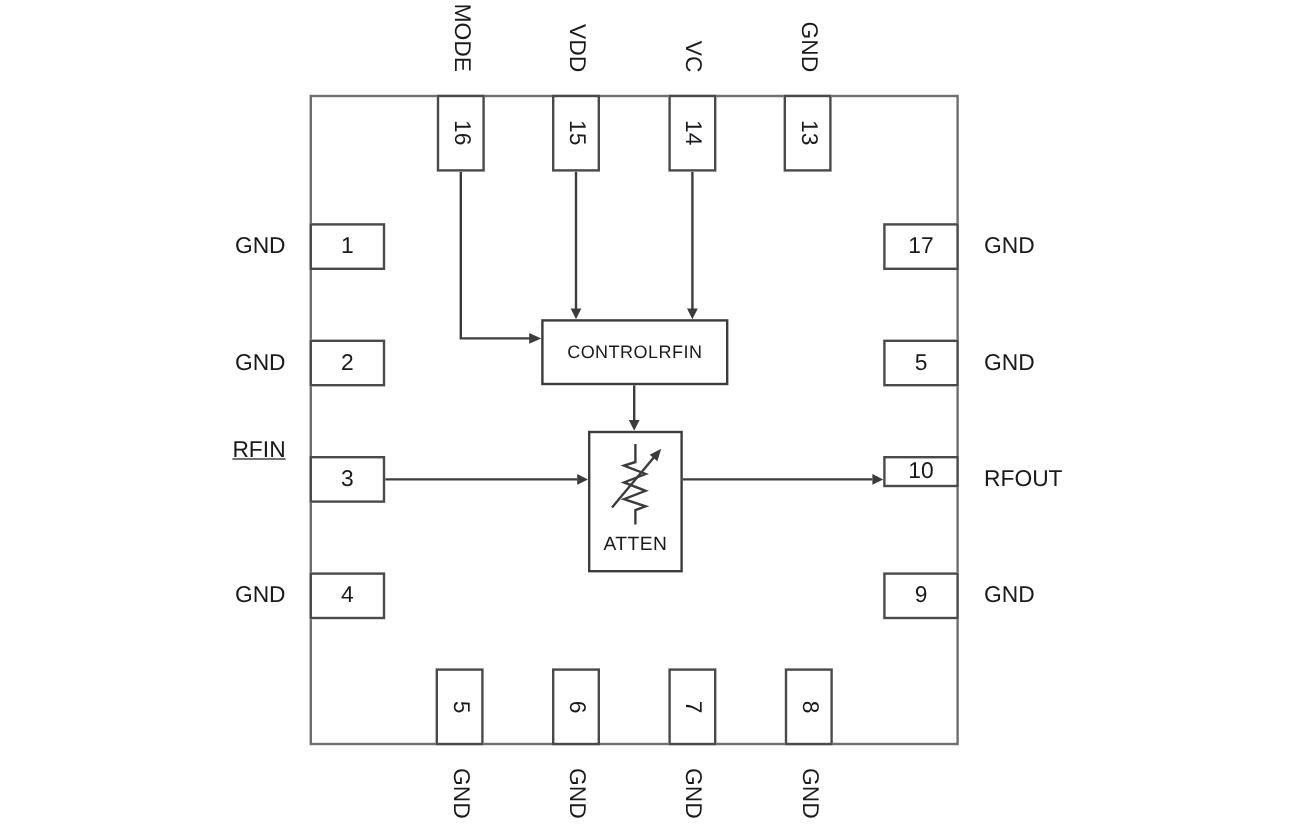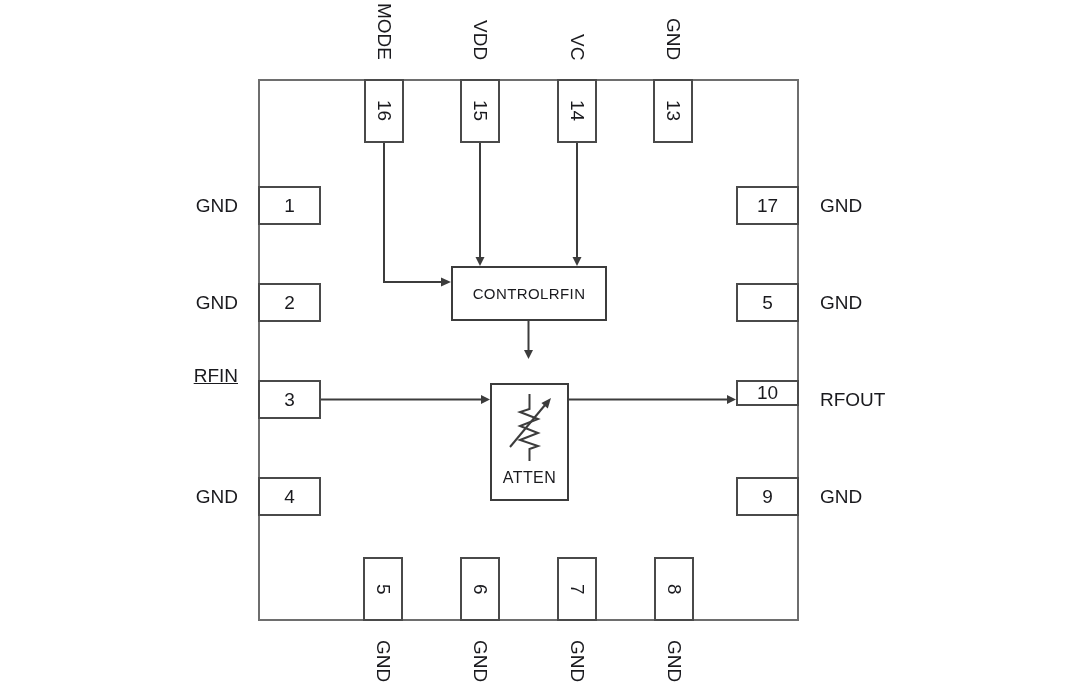--- a/index.html
+++ b/index.html
@@ -55,21 +55,21 @@
   }
   .control {
     left: 451px; top: 266px;
     width: 156px; height: 55px;
     display: flex; flex-direction: row; align-items: center; justify-content: center;
     font-size: 15px; line-height: 18px; letter-spacing: 0.4px;
   }
   .atten {
     left: 490px; top: 359px;
     width: 79px; height: 118px;
-    display: flex; flex-direction: column; align-items: center; margin-top: 24px;
+    display: flex; flex-direction: column; align-items: center;
   }
   .atten svg { display: block; margin-top: 0; }
   .atten-sym { stroke: var(--wire, #3c3c3c); stroke-width: 2; fill: none; }
   .atten-head { fill: var(--wire, #3c3c3c); stroke: none; }
   .atten-label { font-size: 16px; line-height: 18px; margin-top: 4px; letter-spacing: 0.4px; }
 </style>
 </head>
 <body>
 
 <div id="diagram">

